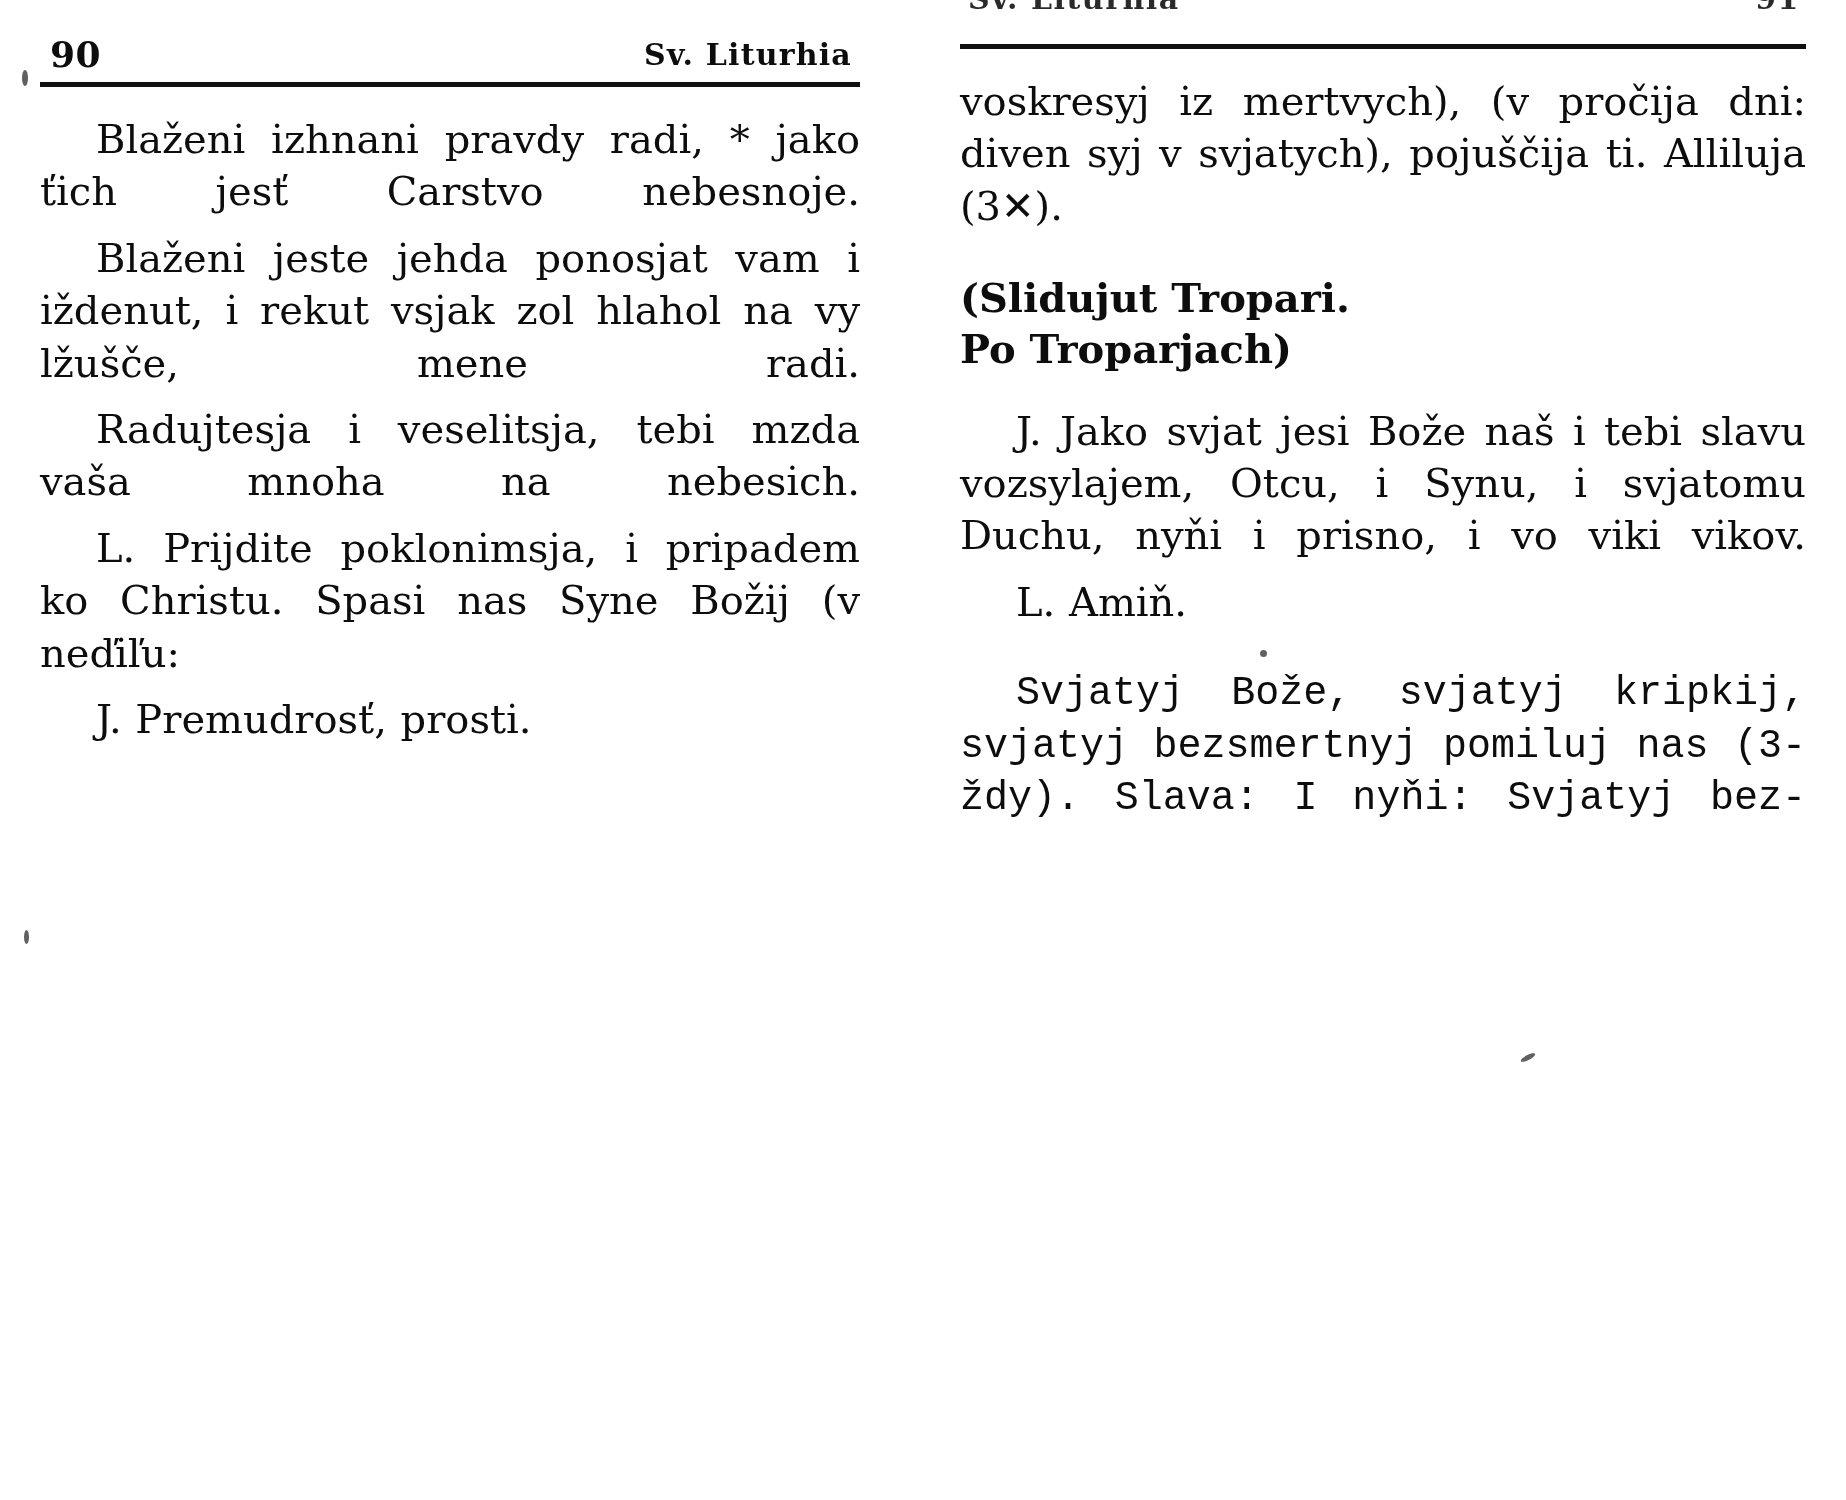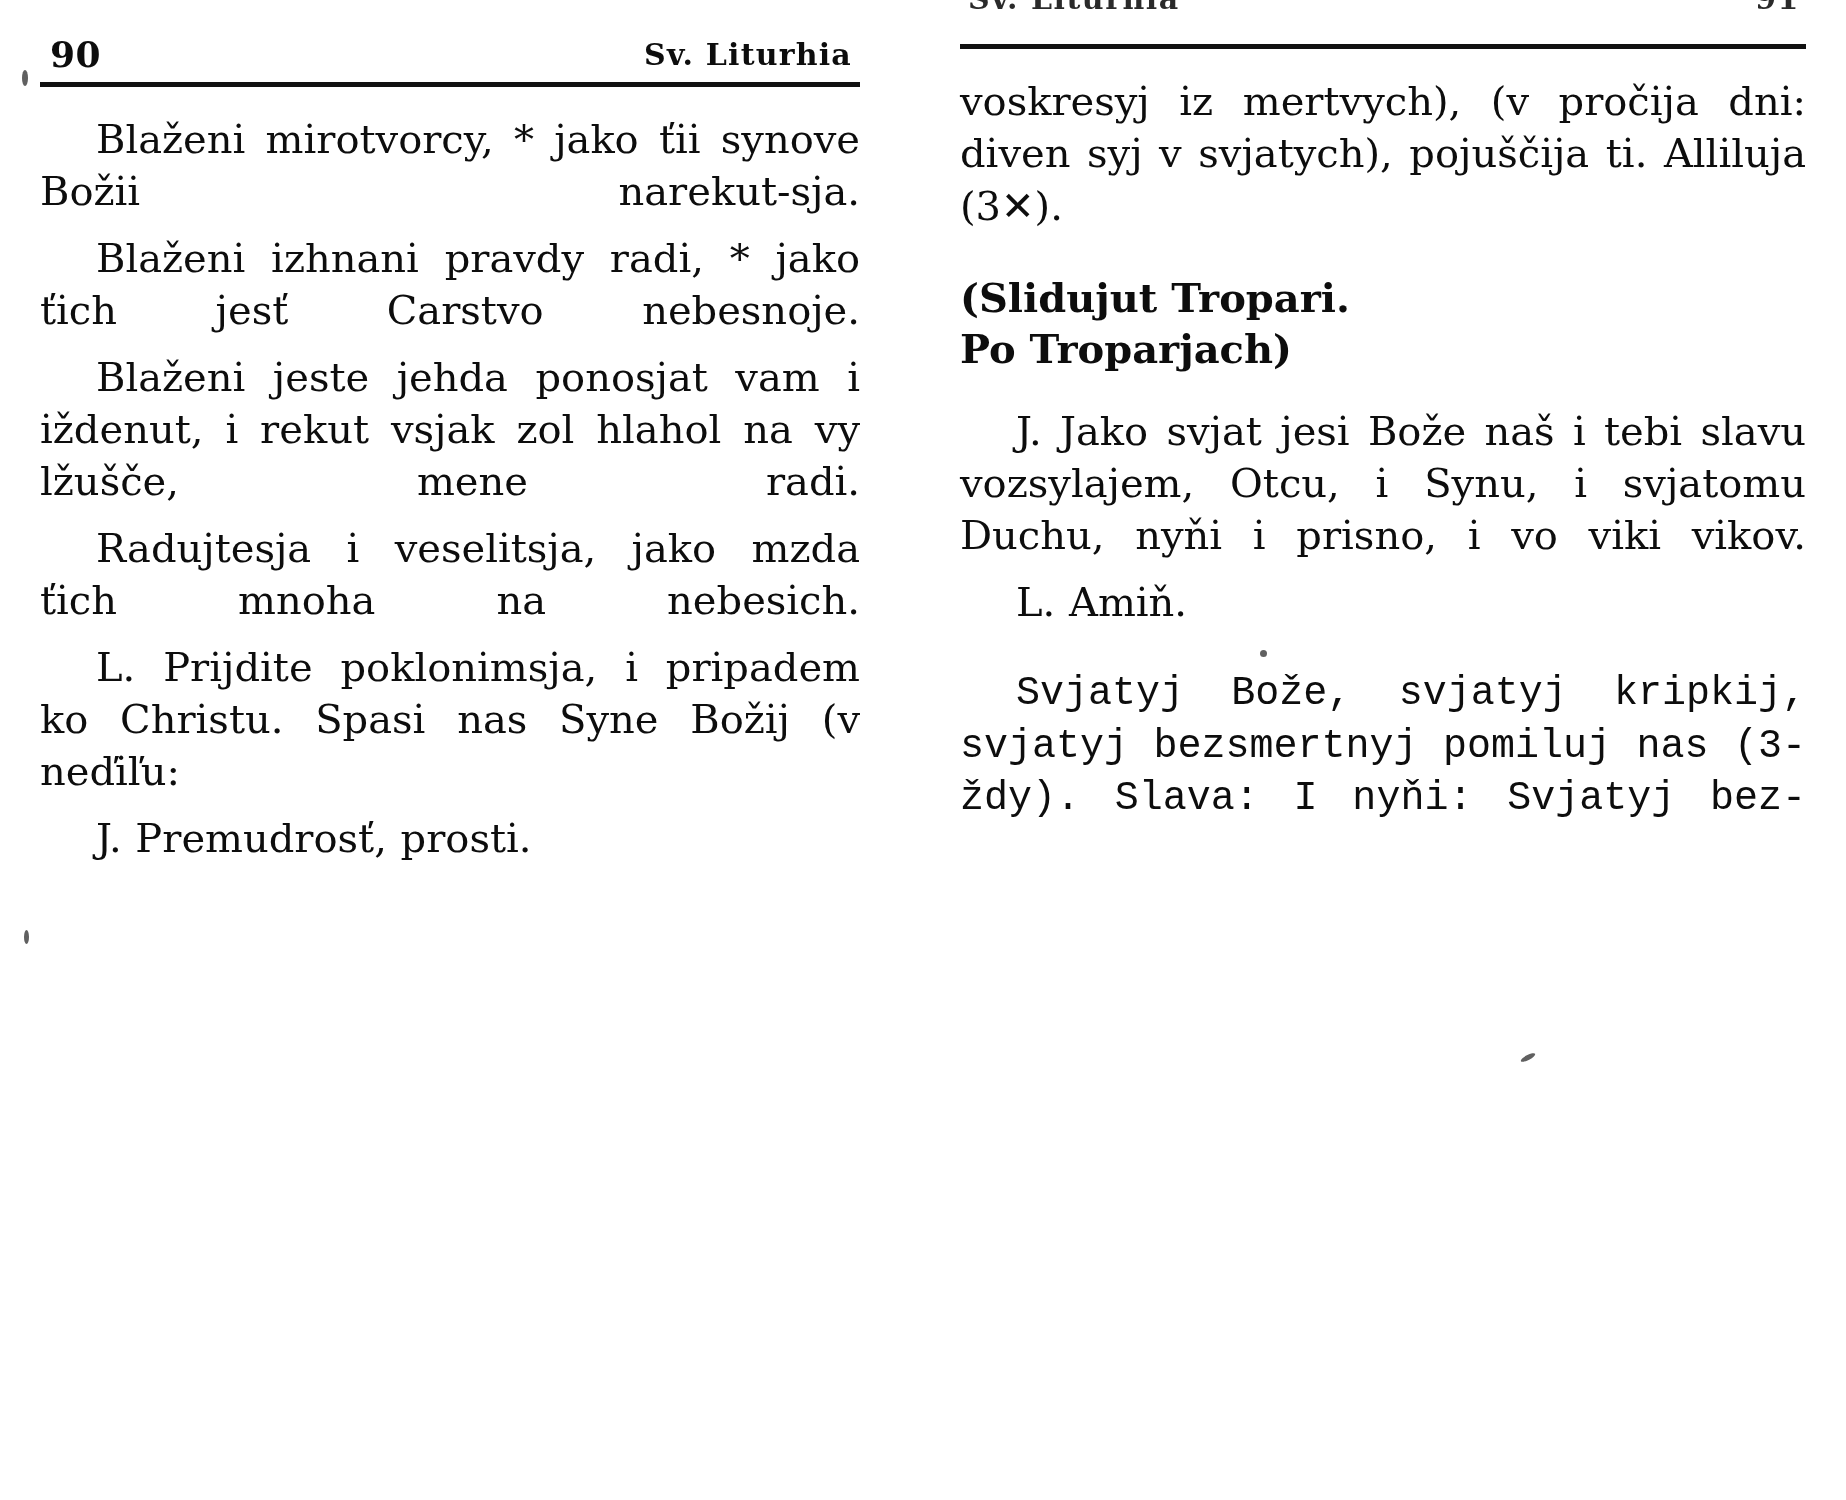--- a/index.html
+++ b/index.html
@@ -149,24 +149,23 @@
 
   <div class="column col-left">
 
     <div class="head-row">
       <div class="folio">90</div>
       <div class="head-title">Sv. Liturhia</div>
     </div>
     <hr class="rule">
 
     <div class="body">
-      <p class="para indent last-justify">Blaženi mirotvorcy, * jako ťii synove Božii narekut-sja.</p>
       <p class="para indent last-justify">Blaženi izhnani pravdy radi, * jako ťich jesť Carstvo nebesnoje.</p>
       <p class="para indent last-justify">Blaženi jeste jehda ponosjat vam i iždenut, i rekut vsjak zol hlahol na vy lžušče, mene radi.</p>
-      <p class="para indent last-justify">Radujtesja i veselitsja, jako mzda ťich mnoha na nebesich.</p>
+      <p class="para indent last-justify">Radujtesja i veselitsja, tebi mzda vaša mnoha na nebesich.</p>
       <p class="para indent last-justify">L. Prijdite poklonimsja, i pripadem ko Christu. Spasi nas Syne Božij (v neďiľu:</p>
       <p class="para indent">J. Premudrosť, prosti.</p>
     </div>
 
     <div class="speck" style="left:22px; top:70px; width:6px; height:16px;"></div>
     <div class="speck" style="left:24px; top:930px; width:5px; height:14px;"></div>
   </div>
 
   <div class="column col-right">
 

